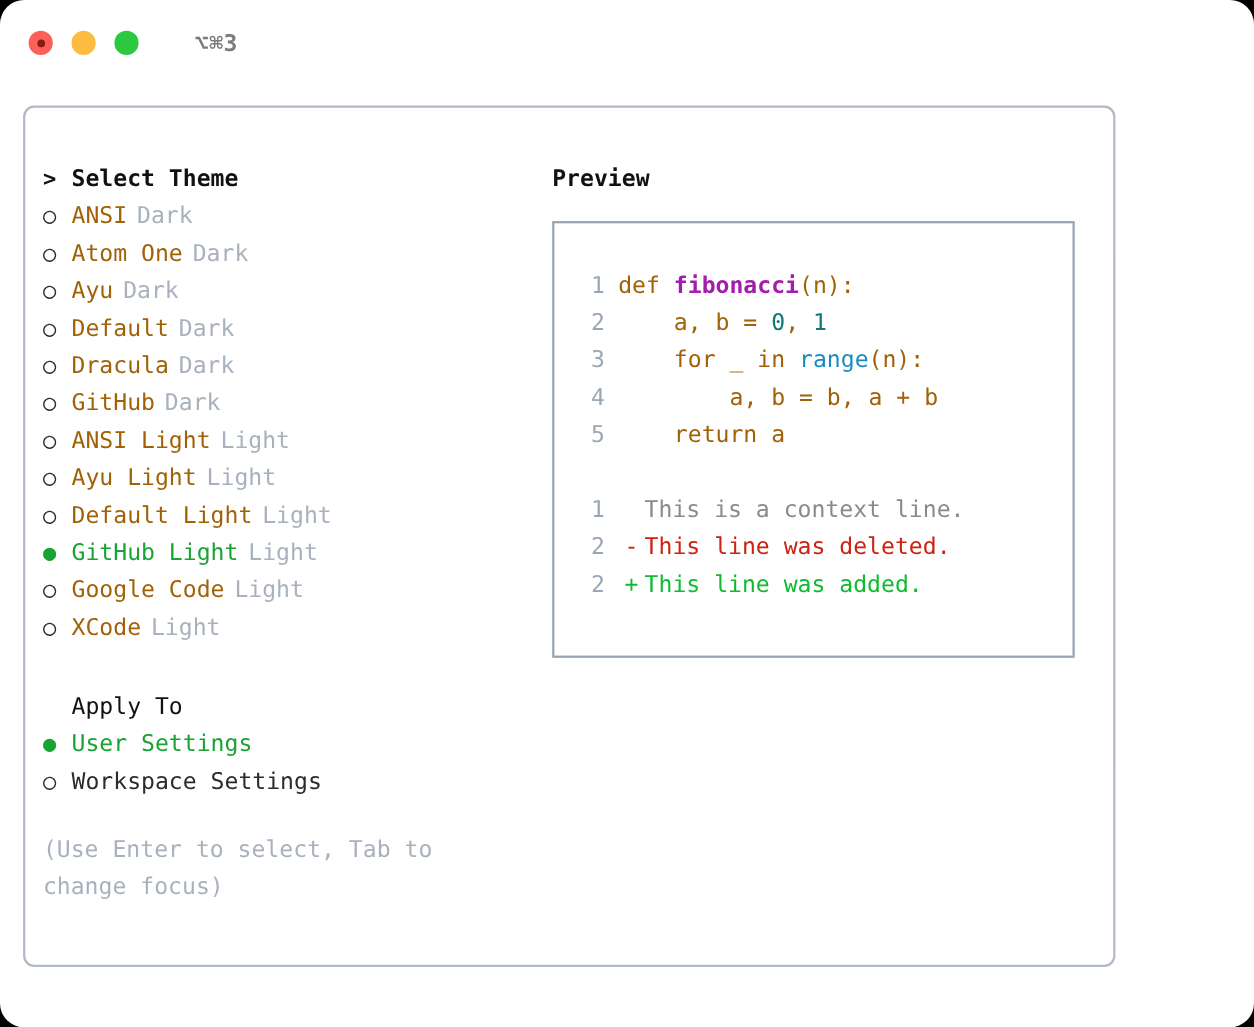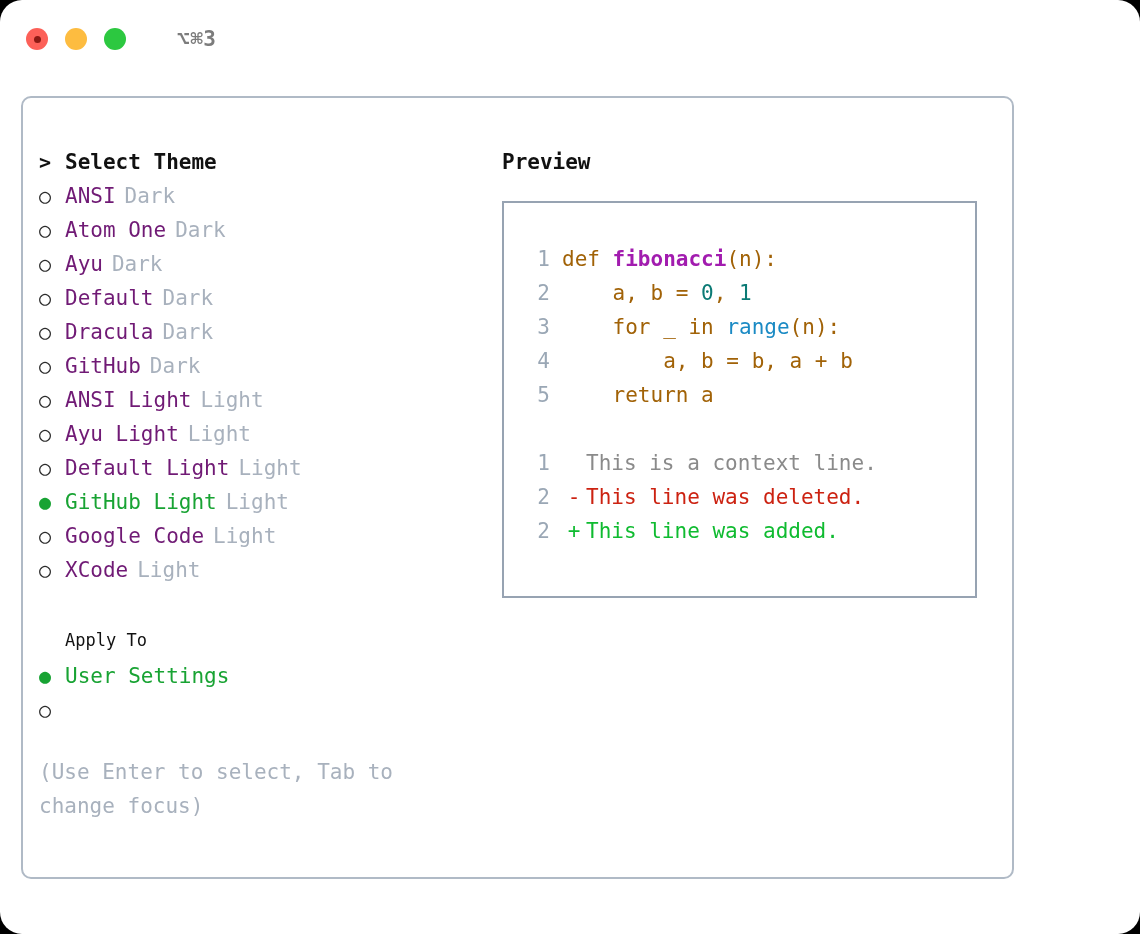--- a/index.html
+++ b/index.html
@@ -103,32 +103,32 @@
   .bullet.arrow {
     color: #111111;
     font-weight: bold;
   }
 
   .heading {
     font-weight: bold;
     color: #111111;
     font-size: 21px;
   }
-  .theme-name { color: #701a75; }
+  .theme-name { color: #a16207; }
   .theme-name.selected { color: #18a333; }
   .variant {
     color: #a8b1bd;
     margin-left: 9px;
   }
 
   .spacer-lg { height: 38px; }
 
   .apply-title {
     color: #111111;
-    font-size: 17px;
+    font-size: 21px;
     margin-left: 26px;
   }
   .opt-label { color: #2b2b2b; }
   .opt-label.selected { color: #18a333; }
 
   .hint {
     margin-top: 23px;
     font-size: 21px;
     line-height: 34px;
     color: #a8b1bd;
@@ -225,21 +225,21 @@
         </div>
 
       <div class="spacer-lg"></div>
 
       <div class="row">
         <span class="apply-title">Apply To</span>
       </div>
 
       <div id="apply-list">
           <div class="row"><span class="bullet sel">●</span><span class="opt-label selected">User Settings</span></div>
-          <div class="row"><span class="bullet">○</span></div>
+          <div class="row"><span class="bullet">○</span><span class="opt-label">Workspace Settings</span></div>
         </div>
 
       <div class="hint">(Use Enter to select, Tab to change focus)</div>
     </div>
 
     <div class="right-col">
       <div class="preview-title">Preview</div>
 
       <div class="preview-box">
         <div id="code-block">

